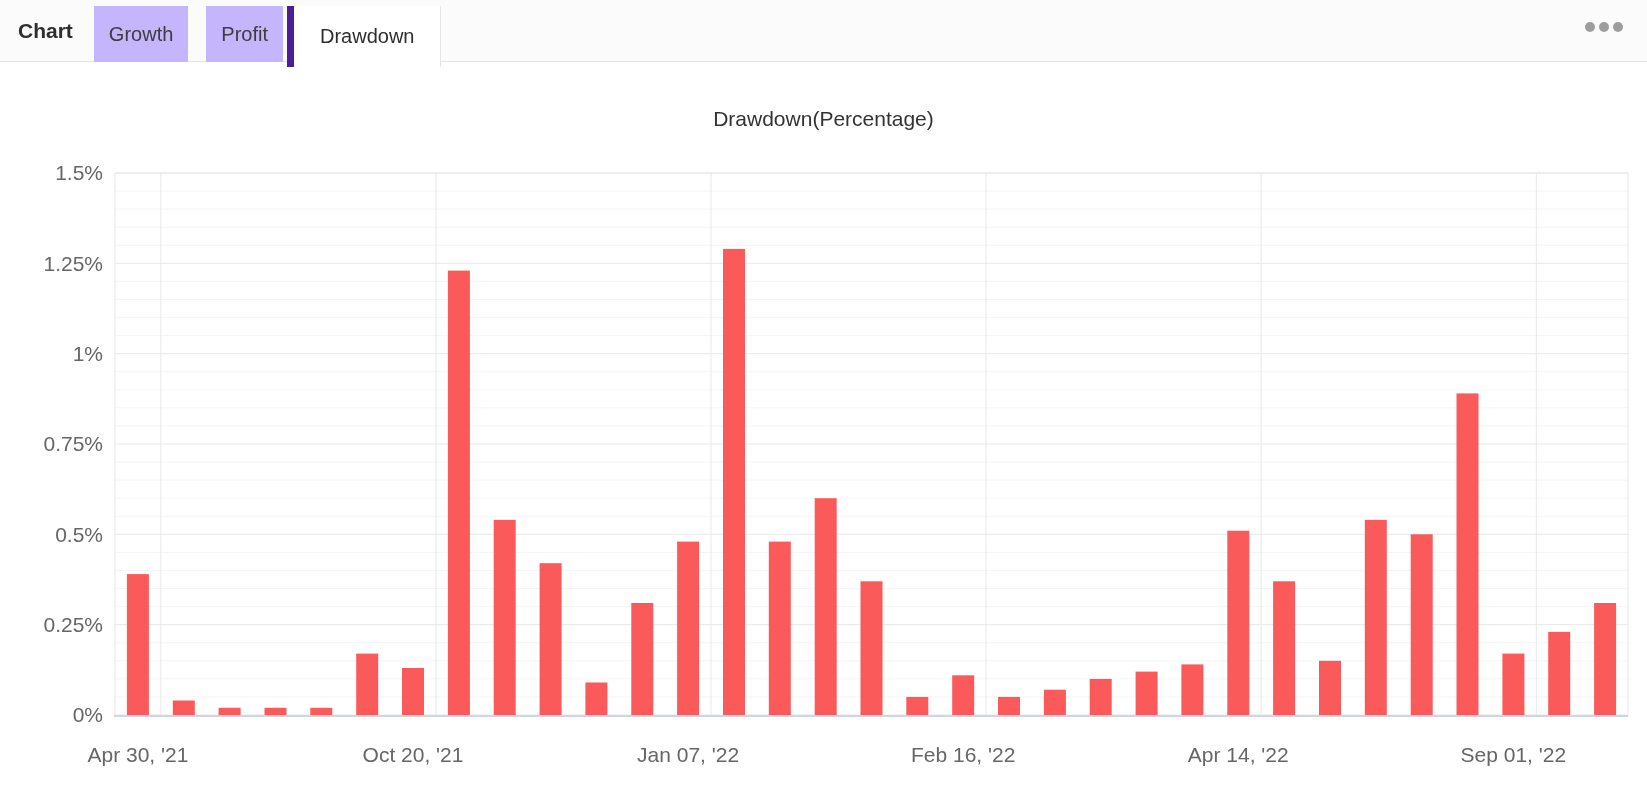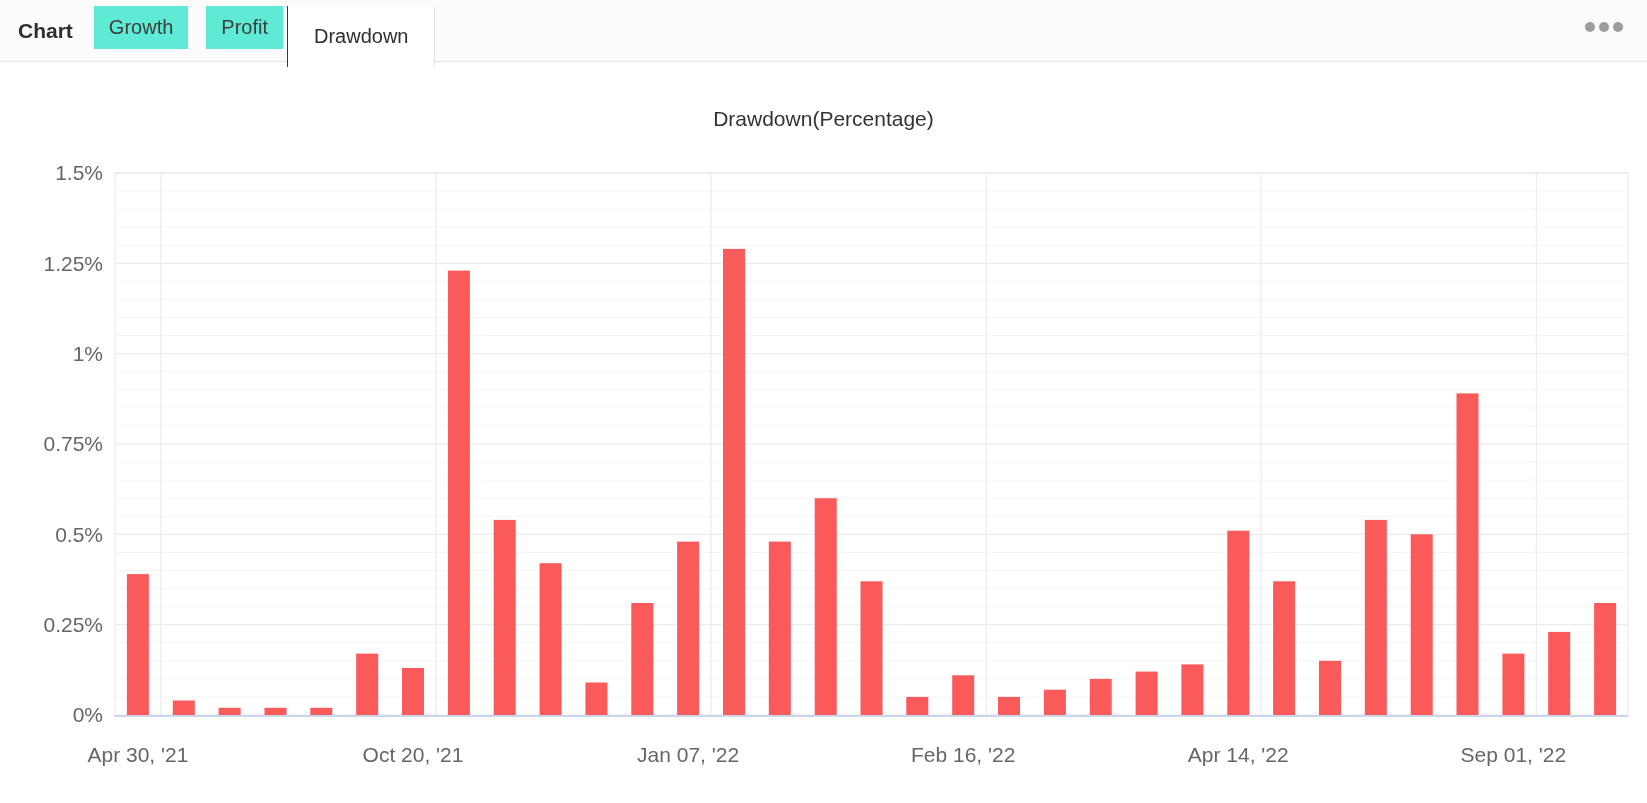--- a/index.html
+++ b/index.html
@@ -11,30 +11,30 @@
   .tabbar{
     position:absolute;top:0;left:0;width:100%;height:62px;
     background:#fbfbfb;border-bottom:1px solid #e4e4e4;
     display:flex;align-items:stretch;box-sizing:border-box;
   }
   .chart-label{
     align-self:center;margin-left:18px;font-size:21px;font-weight:700;color:#2e2e2e;
     white-space:nowrap;
   }
   .tab{
-    margin-top:6px;height:43px;display:flex;align-items:center;
-    padding:2px 15px;background:#5eead4;color:#3d3d3d;font-size:20px;
+    margin-top:6px;height:56px;display:flex;align-items:center;
+    padding:2px 15px;background:#c4b5fd;color:#3d3d3d;font-size:20px;
     cursor:pointer;white-space:nowrap;box-sizing:border-box;
   }
   .tab.growth{margin-left:21px;}
   .tab.balance{margin-left:18px;}
   .tab.profit{margin-left:18px;}
   .tab.active{
     margin-left:4px;background:#ffffff;color:#2e2e2e;
-    border-left:1px solid #4c1d95;border-right:1px solid #e6e6e6;
+    border-left:7px solid #4c1d95;border-right:1px solid #e6e6e6;
     height:61px;margin-bottom:-5px;position:relative;z-index:2;
     padding:0 26px;
   }
   .menu-dots{
     margin-left:auto;margin-right:24px;margin-top:22px;
     display:flex;gap:4px;cursor:pointer;height:10px;
   }
   .menu-dots .dot{width:10px;height:10px;border-radius:50%;background:#9d9d9d;}
   
   .chart-title{

